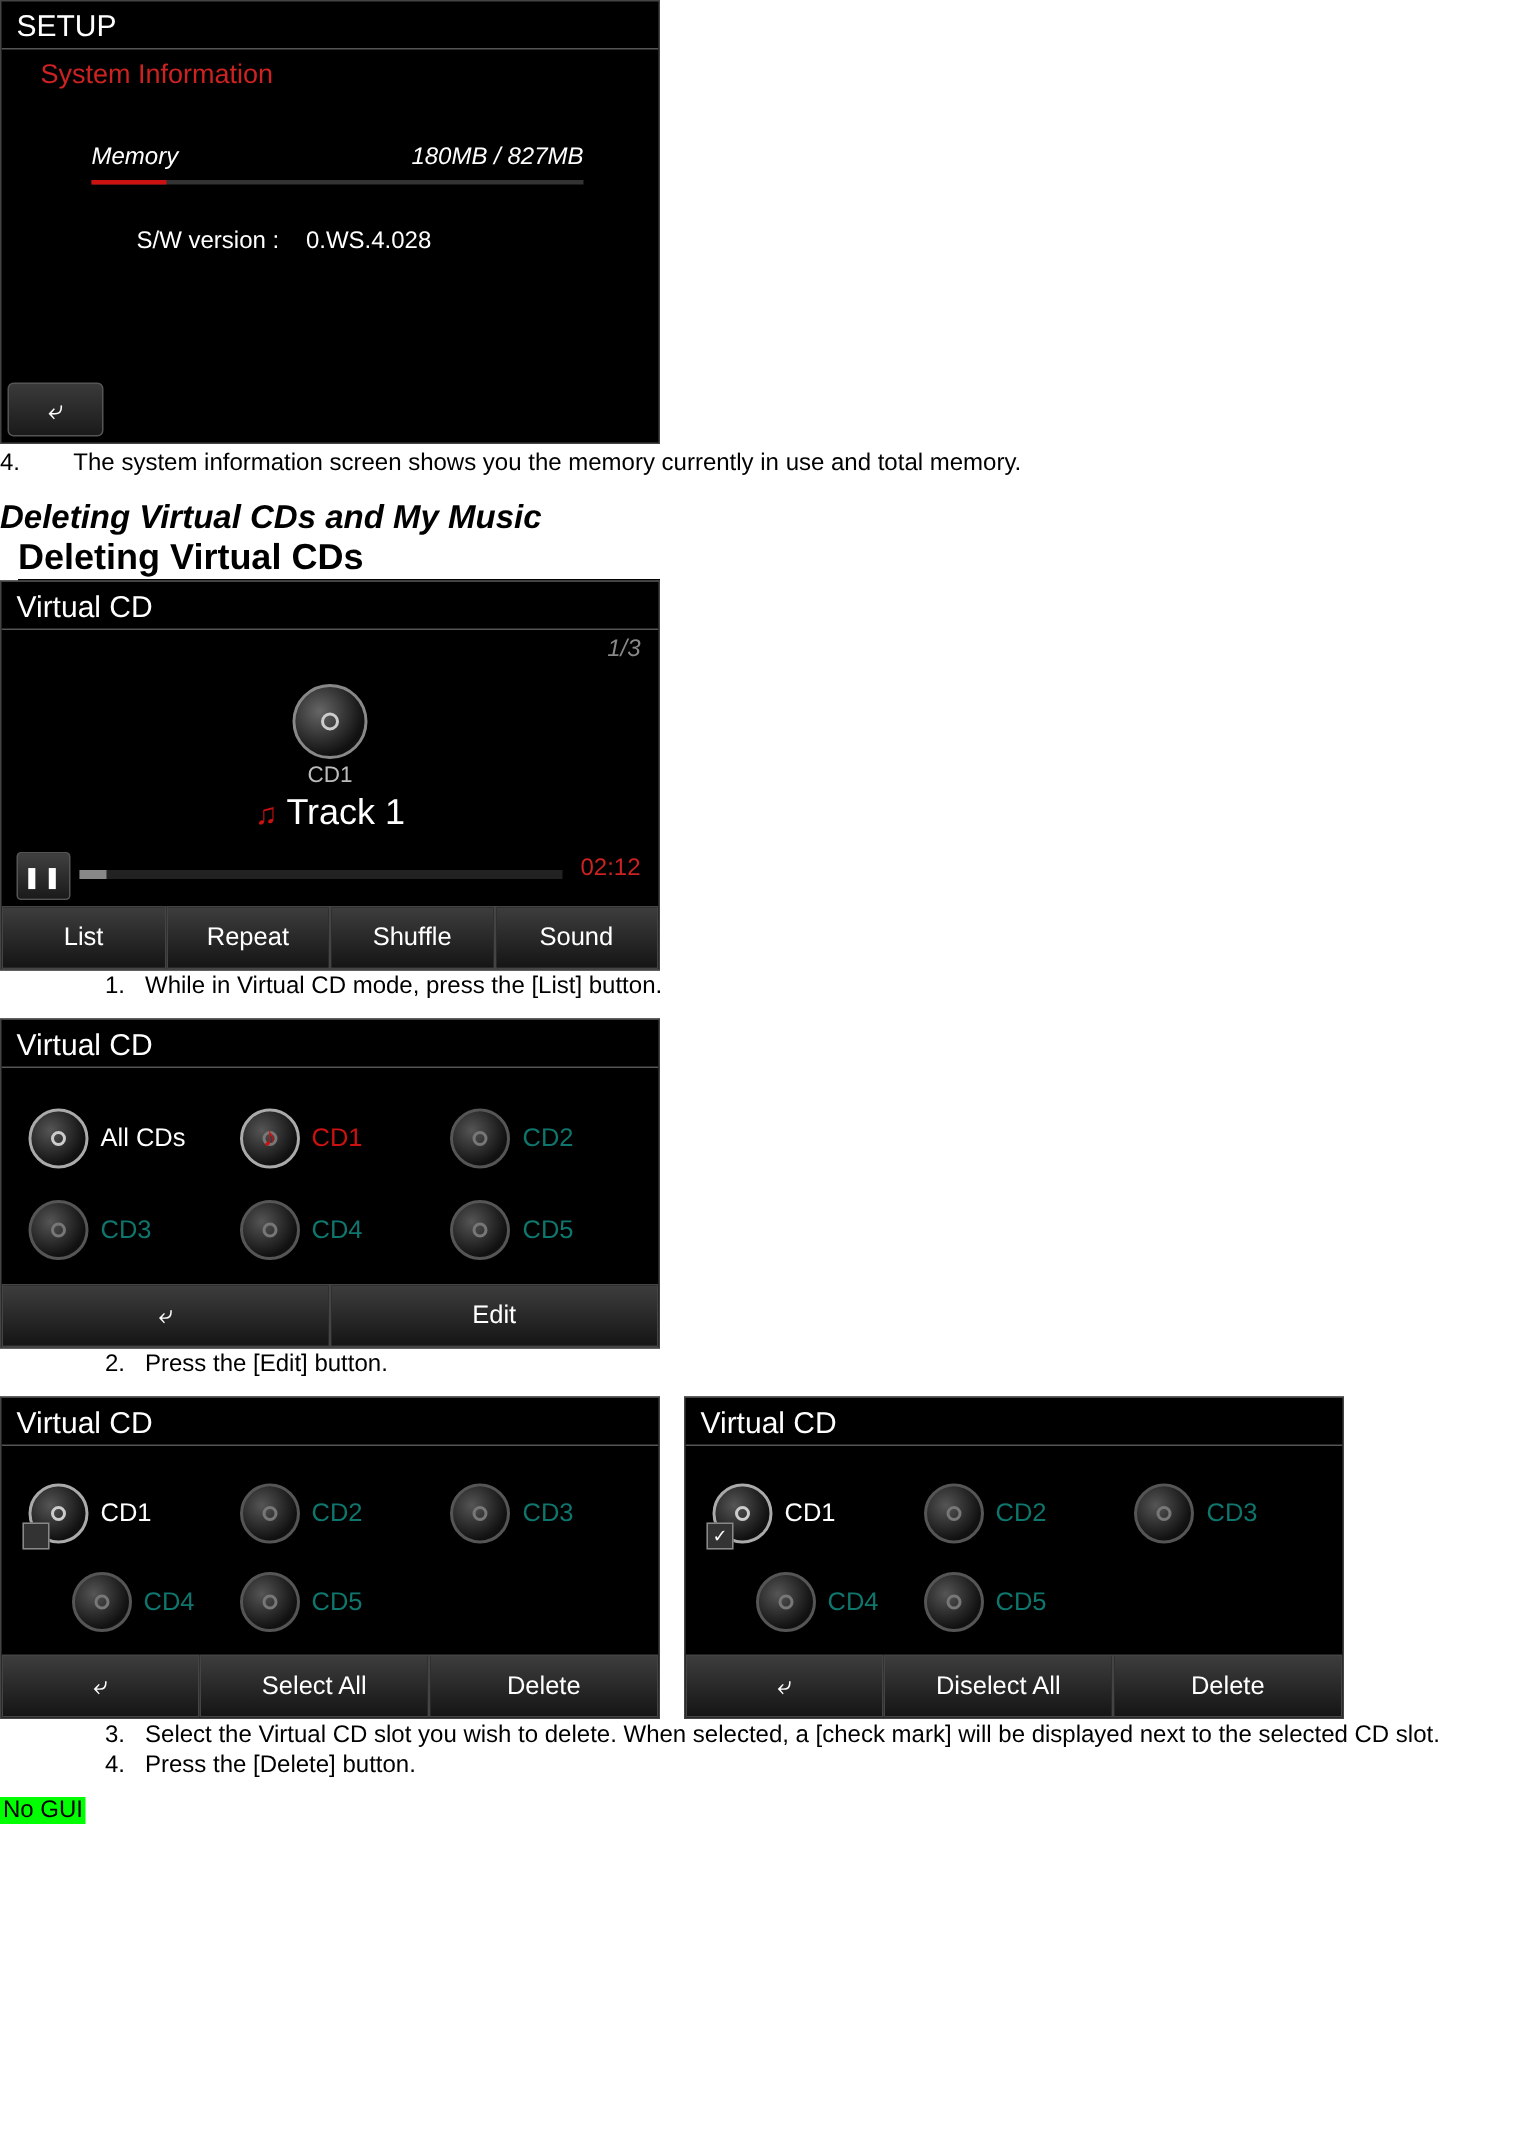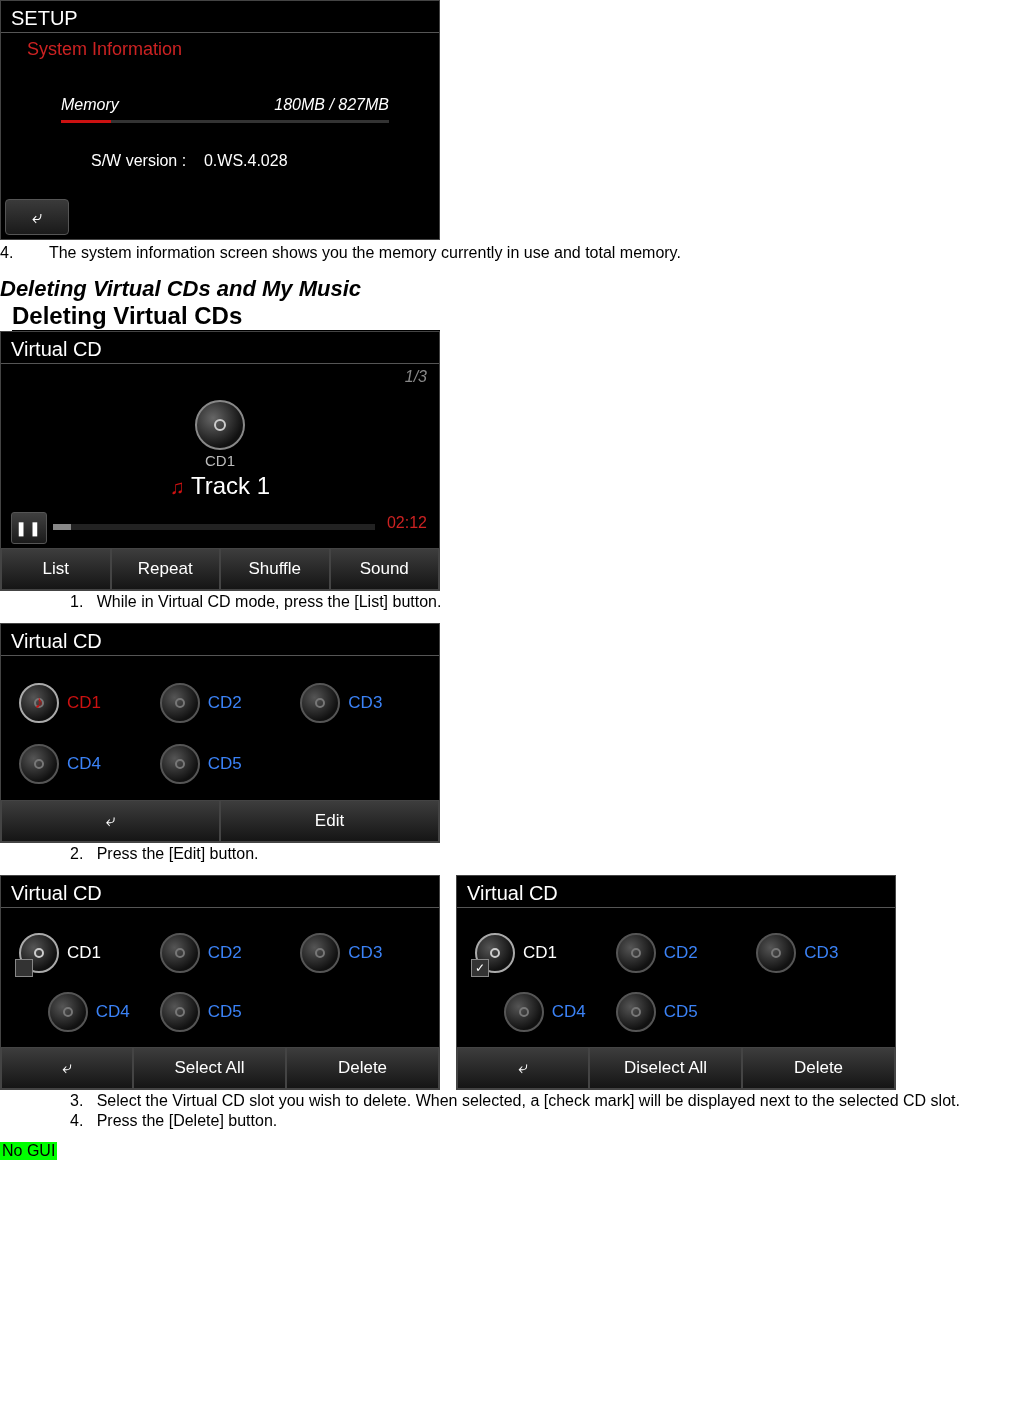--- a/index.html
+++ b/index.html
@@ -11,21 +11,21 @@
     width: 1012px;
   }
   .panel {
     background: #000;
     color: #fff;
     border: 1px solid #444;
     box-sizing: border-box;
     position: relative;
     overflow: hidden;
   }
-  .panel-440x240 { width: 440px; height: 240px; }
+  .panel-440x240 { width: 440px; height: 296px; }
   .panel-440x260 { width: 440px; height: 260px; }
   .panel-440x220 { width: 440px; height: 220px; }
   .panel-440x215 { width: 440px; height: 215px; }
 
   .title-row {
     padding: 6px 10px 2px 10px;
     font-size: 20px;
     border-bottom: 1px solid #555;
     font-family: Arial, sans-serif;
   }
@@ -149,21 +149,21 @@
   
   .cd-grid {
     position:absolute; left:0; right:0; top:42px; bottom:42px;
     display:grid; grid-template-columns: repeat(3,1fr);
     grid-template-rows: repeat(2, 1fr);
     padding: 6px 8px;
   }
   .cd-grid-5 { grid-template-columns: repeat(3,1fr); }
   .cd-cell {
     display:flex; align-items:center; gap:8px;
-    color:#3b82f6; font-size:17px;
+    color:#0f766e; font-size:17px;
     padding-left:10px;
   }
   .cd-cell.active { color:#fff; }
   .cd-cell.sel { color:#cc1111; }
   .disc-sm {
     width:36px; height:36px; border-radius:50%;
     border:2px solid #555;
     background: radial-gradient(circle at 35% 35%,#555,#111 70%);
     position:relative;
     display:flex; align-items:center; justify-content:center;
@@ -254,20 +254,24 @@
   </div>
 </div>
 
 <div class="step-line-indent">1.&nbsp;&nbsp;&nbsp;While in Virtual CD mode, press the [List] button.</div>
 <div style="height:10px"></div>
 
 
 <div class="panel panel-440x220">
   <div class="title-row">Virtual CD</div>
   <div class="cd-grid">
+    <div class="cd-cell active">
+      <div class="disc-sm active"></div>
+      <span>All CDs</span>
+    </div>
     <div class="cd-cell sel">
       <div class="disc-sm sel">
           <span class="mus">♪</span>
         </div>
       <span>CD1</span>
     </div>
     <div class="cd-cell">
       <div class="disc-sm"></div>
       <span>CD2</span>
     </div>

